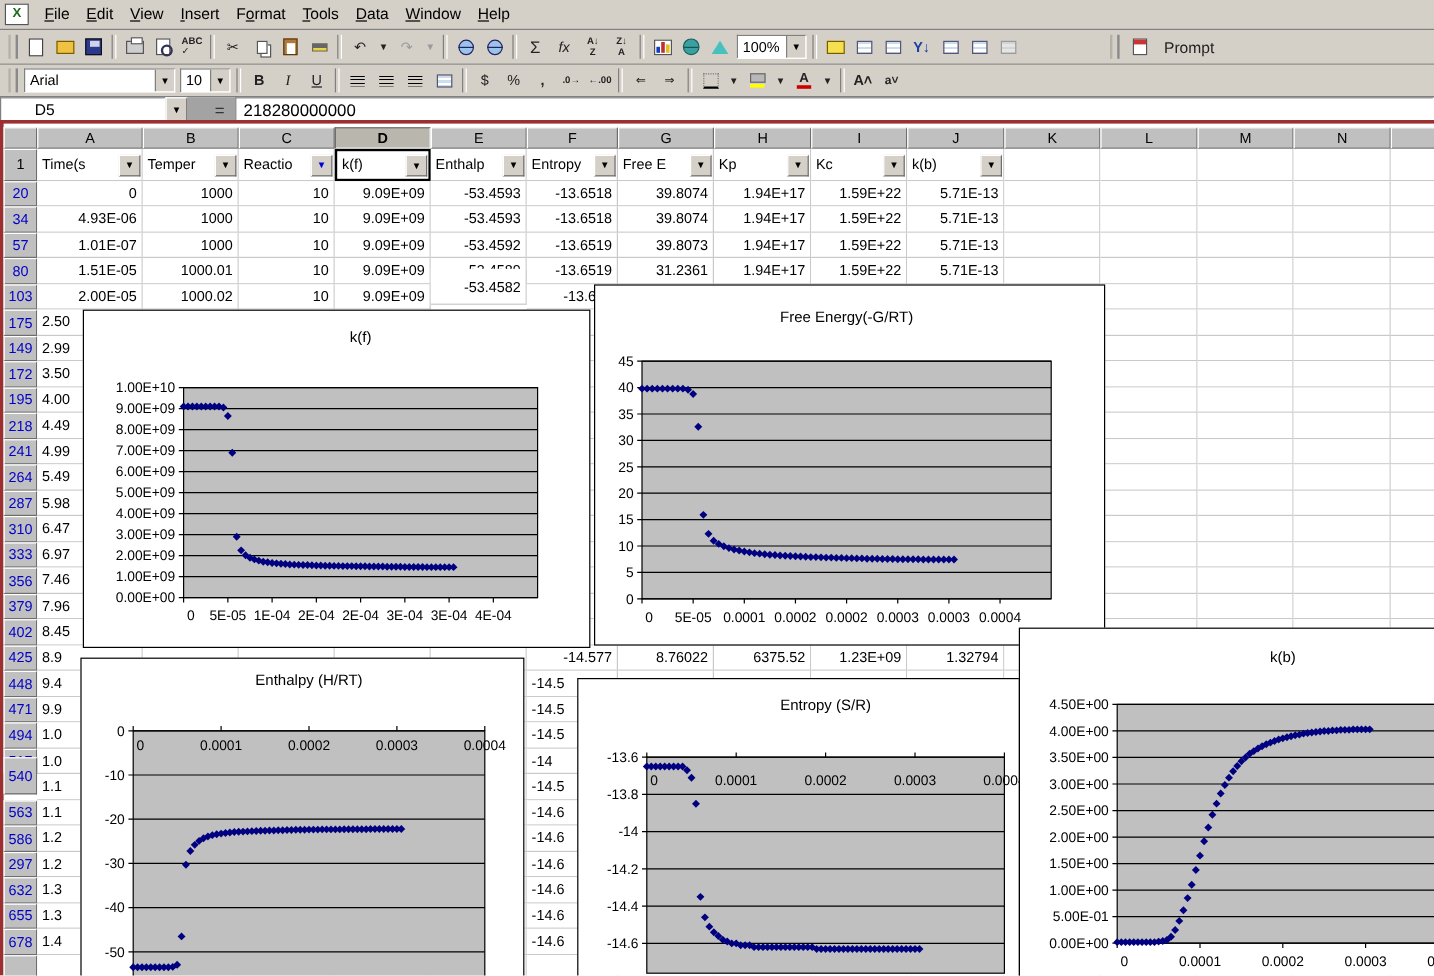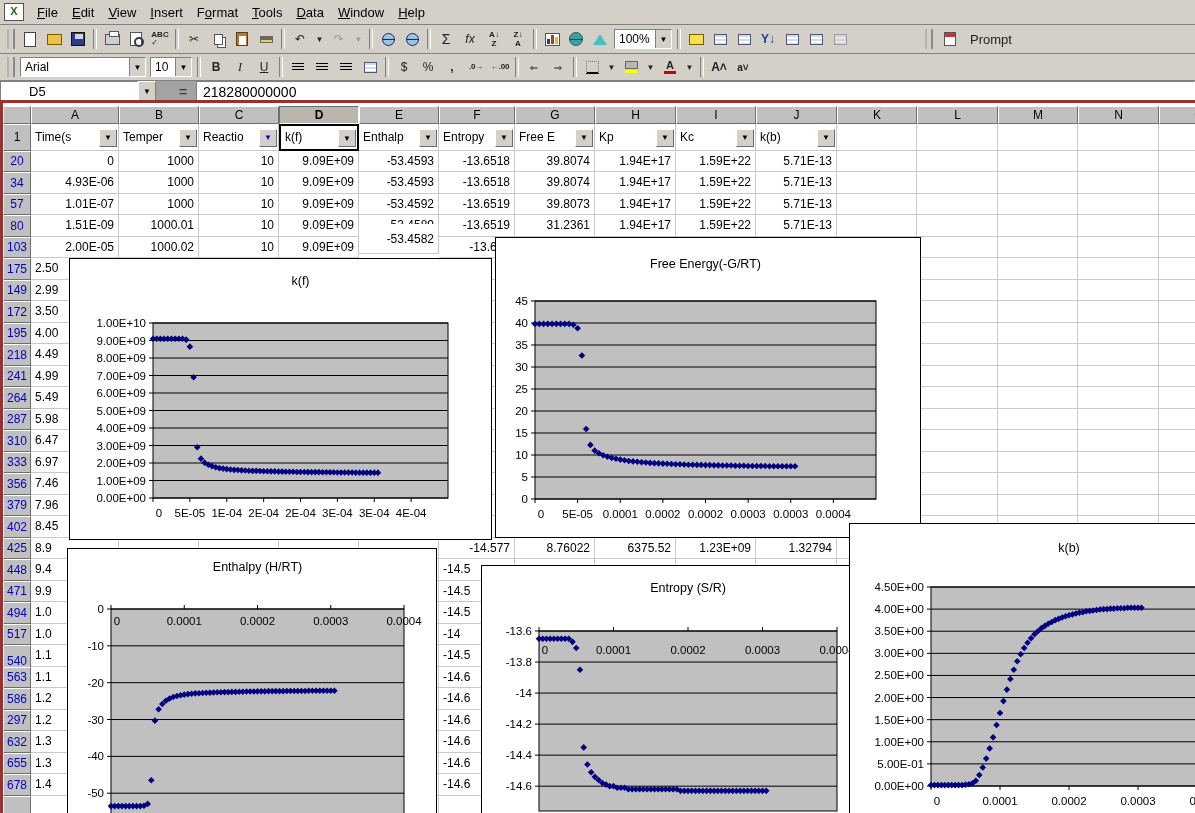--- a/index.html
+++ b/index.html
@@ -408,21 +408,21 @@
     <div class="cell" style="left: 512px; top: 90.5px; width: 80px; height: 21.5px;">39.8073</div>
     <div class="cell" style="left: 592px; top: 90.5px; width: 81px; height: 21.5px;">1.94E+17</div>
     <div class="cell" style="left: 673px; top: 90.5px; width: 80px; height: 21.5px;">1.59E+22</div>
     <div class="cell" style="left: 753px; top: 90.5px; width: 81px; height: 21.5px;">5.71E-13</div>
     <div class="cell" style="left: 834px; top: 90.5px; width: 80px; height: 21.5px;"></div>
     <div class="cell" style="left: 914px; top: 90.5px; width: 81px; height: 21.5px;"></div>
     <div class="cell" style="left: 995px; top: 90.5px; width: 80px; height: 21.5px;"></div>
     <div class="cell" style="left: 1075px; top: 90.5px; width: 81px; height: 21.5px;"></div>
     <div class="cell" style="left: 1156px; top: 90.5px; width: 80px; height: 21.5px;"></div>
     <div class="rhcell" style="left: 0px; top: 112px; width: 28px; height: 21.5px;">80</div>
-    <div class="cell" style="left: 28px; top: 112px; width: 88px; height: 21.5px;">1.51E-09</div>
+    <div class="cell" style="left: 28px; top: 112px; width: 88px; height: 21.5px;">1.51E-05</div>
     <div class="cell" style="left: 116px; top: 112px; width: 80px; height: 21.5px;">1000.01</div>
     <div class="cell" style="left: 196px; top: 112px; width: 80px; height: 21.5px;">10</div>
     <div class="cell" style="left: 276px; top: 112px; width: 80px; height: 21.5px;">9.09E+09</div>
     <div class="cell" style="left: 356px; top: 112px; width: 80px; height: 21.5px;">-53.4589</div>
     <div class="cell" style="left: 436px; top: 112px; width: 76px; height: 21.5px;">-13.6519</div>
     <div class="cell" style="left: 512px; top: 112px; width: 80px; height: 21.5px;">31.2361</div>
     <div class="cell" style="left: 592px; top: 112px; width: 81px; height: 21.5px;">1.94E+17</div>
     <div class="cell" style="left: 673px; top: 112px; width: 80px; height: 21.5px;">1.59E+22</div>
     <div class="cell" style="left: 753px; top: 112px; width: 81px; height: 21.5px;">5.71E-13</div>
     <div class="cell" style="left: 834px; top: 112px; width: 80px; height: 21.5px;"></div>
@@ -727,21 +727,21 @@
     <div class="cell left" style="left: 436px; top: 520.5px; width: 76px; height: 21.5px;">-14</div>
     <div class="cell" style="left: 512px; top: 520.5px; width: 80px; height: 21.5px;"></div>
     <div class="cell" style="left: 592px; top: 520.5px; width: 81px; height: 21.5px;"></div>
     <div class="cell" style="left: 673px; top: 520.5px; width: 80px; height: 21.5px;"></div>
     <div class="cell" style="left: 753px; top: 520.5px; width: 81px; height: 21.5px;"></div>
     <div class="cell" style="left: 834px; top: 520.5px; width: 80px; height: 21.5px;"></div>
     <div class="cell" style="left: 914px; top: 520.5px; width: 81px; height: 21.5px;"></div>
     <div class="cell" style="left: 995px; top: 520.5px; width: 80px; height: 21.5px;"></div>
     <div class="cell" style="left: 1075px; top: 520.5px; width: 81px; height: 21.5px;"></div>
     <div class="cell" style="left: 1156px; top: 520.5px; width: 80px; height: 21.5px;"></div>
-    <div class="rhcell" style="left: 0px; top: 542px; width: 28px; height: 31px;">540</div>
+    <div class="rhcell" style="left: 0px; top: 528px; width: 28px; height: 31px;">540</div>
     <div class="cell left" style="left: 28px; top: 542px; width: 88px; height: 21.5px;">1.1</div>
     <div class="cell" style="left: 116px; top: 542px; width: 80px; height: 21.5px;"></div>
     <div class="cell" style="left: 196px; top: 542px; width: 80px; height: 21.5px;"></div>
     <div class="cell" style="left: 276px; top: 542px; width: 80px; height: 21.5px;"></div>
     <div class="cell" style="left: 356px; top: 542px; width: 80px; height: 21.5px;"></div>
     <div class="cell left" style="left: 436px; top: 542px; width: 76px; height: 21.5px;">-14.5</div>
     <div class="cell" style="left: 512px; top: 542px; width: 80px; height: 21.5px;"></div>
     <div class="cell" style="left: 592px; top: 542px; width: 81px; height: 21.5px;"></div>
     <div class="cell" style="left: 673px; top: 542px; width: 80px; height: 21.5px;"></div>
     <div class="cell" style="left: 753px; top: 542px; width: 81px; height: 21.5px;"></div>

